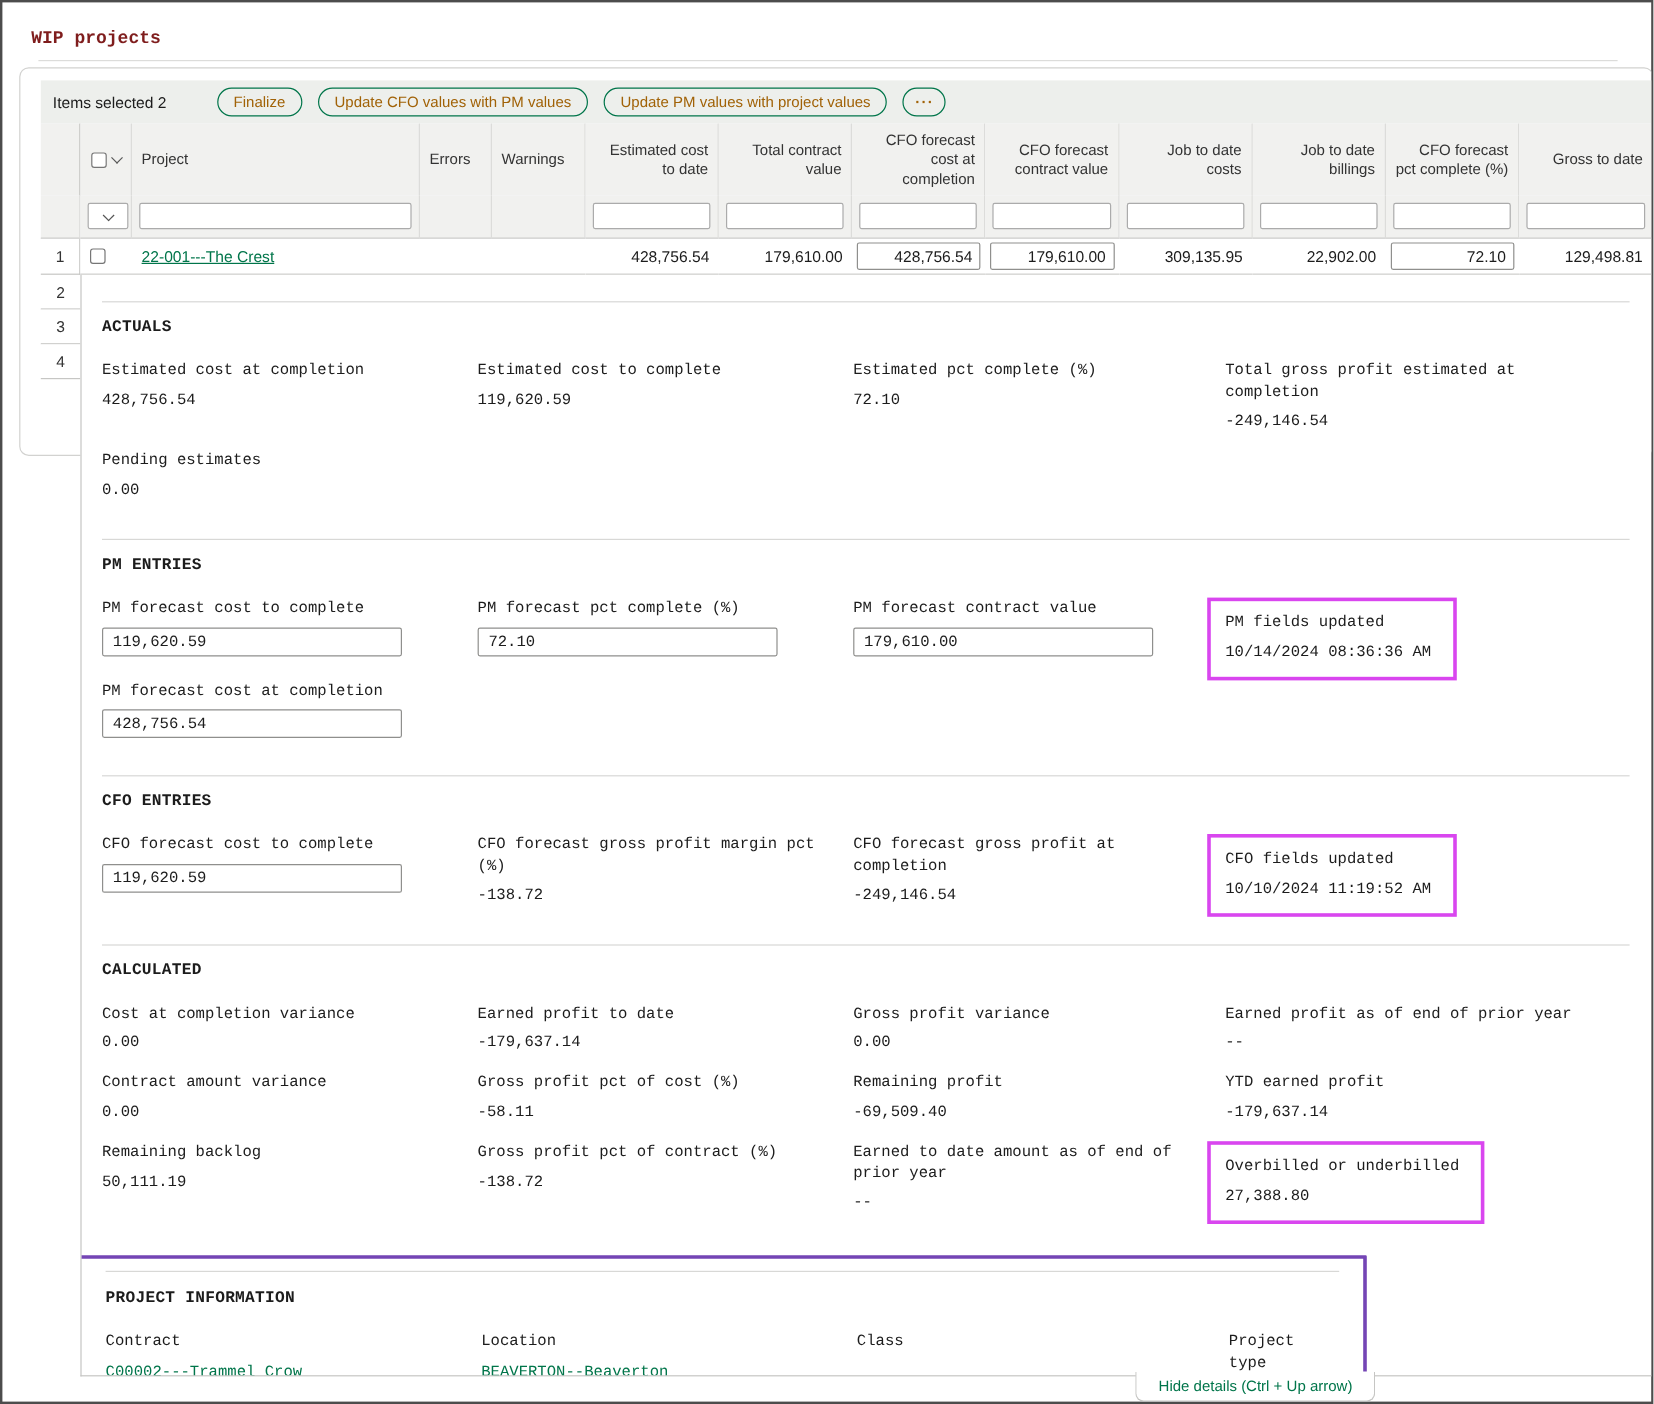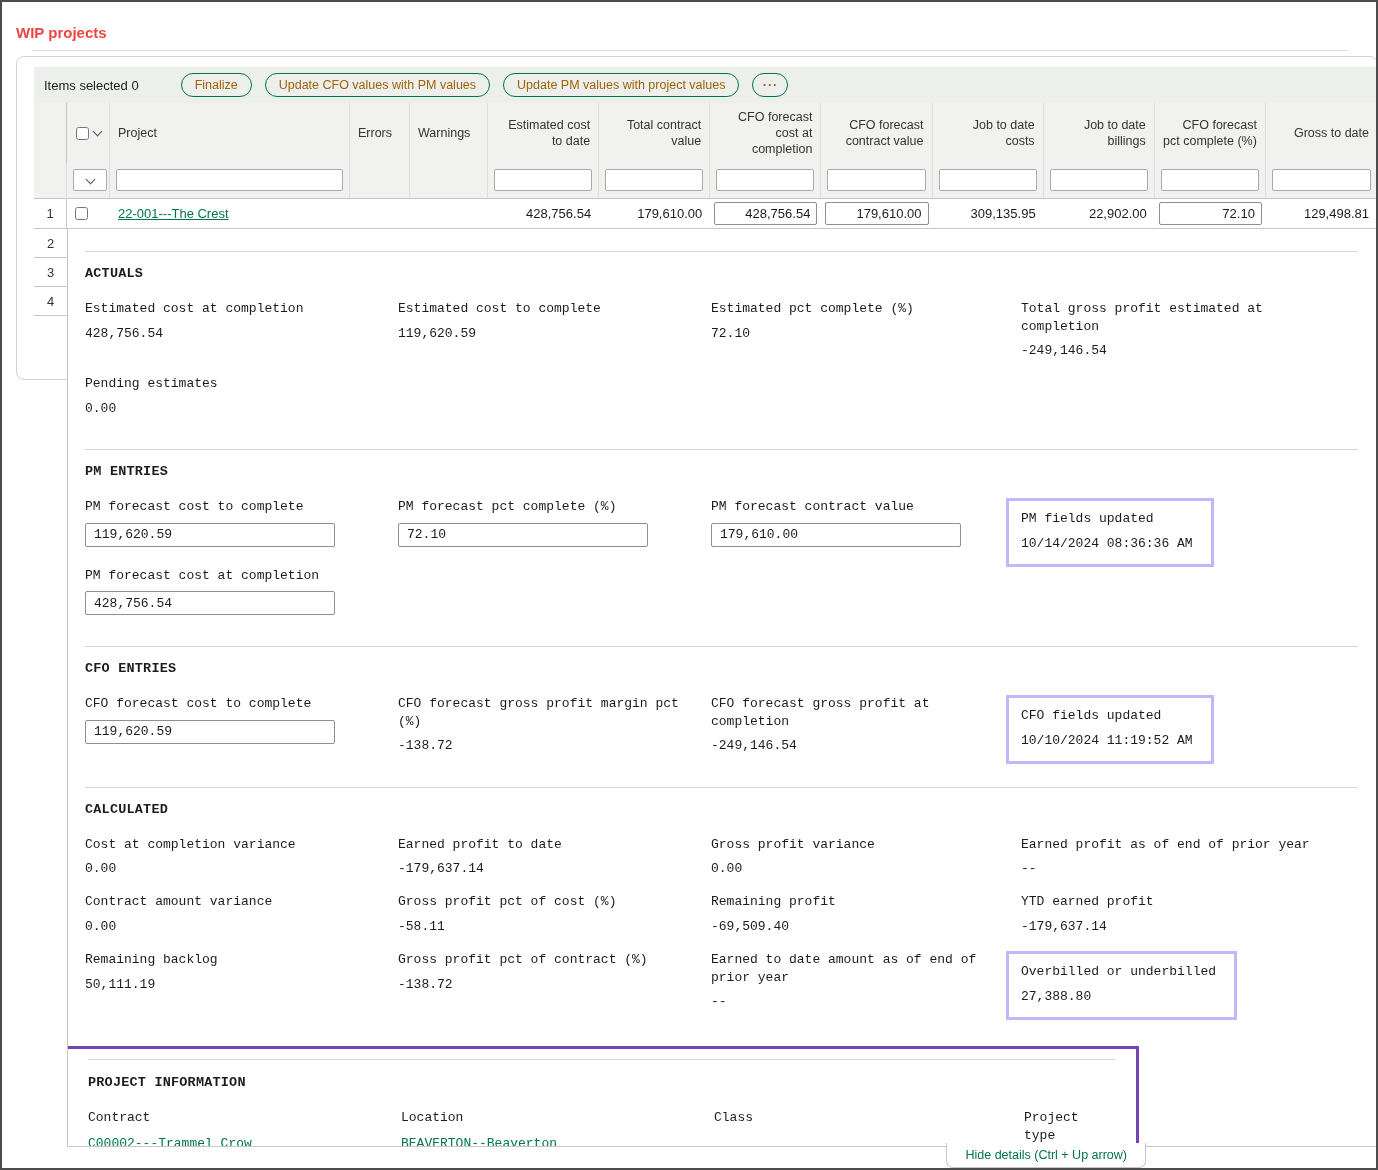--- a/index.html
+++ b/index.html
@@ -1,20 +1,20 @@
 <!DOCTYPE html>
 <html><head>
 <meta charset="utf-8">
 <style>
   * { margin:0; padding:0; box-sizing:border-box; }
   body { background:#fff; font-family:"Liberation Sans","DejaVu Sans",sans-serif; }
   .screen { position:relative; width:1378px; height:1170px; border:2px solid #4c4c4c;
             background:#fff; color:#1c1c1c; overflow:hidden; }
 
-  .page-title { position:absolute; left:14px; top:22px; font-size:15px; font-weight:700; color:#ef4444; }
+  .page-title { position:absolute; left:24px; top:22px; font-size:15px; font-weight:700; color:#7f1d1d;font-family:Liberation Mono, monospace; }
   .title-rule { position:absolute; left:30px; right:28px; top:48px; border-top:1px solid #dcdcda; }
 
   .card { position:absolute; left:14px; top:54px; width:1362px; height:324px;
           border:1px solid #d2d2d0; border-radius:8px; background:#fff; padding:10px 0 0 17px; }
 
   .toolbar { height:36px; background:#edefec; display:flex; align-items:center; padding-left:10px; }
   .items-selected { font-size:13px; color:#1c1c1c; margin-right:42px; }
   .pill-btn { border:1px solid #00754a; border-radius:13px; background:transparent; padding:4px 13px;
               font-family:Liberation Sans, sans-serif; font-size:12.5px; color:#a16207; margin-right:13px; cursor:pointer; white-space:nowrap; }
   .more-btn { width:36px; padding:4px 0; text-align:center; font-weight:700; letter-spacing:1px; }
@@ -56,21 +56,21 @@
   .section { border-top:1px solid #d8d8d6; padding-top:14px; padding-bottom:8px; margin-top:8px;font-family:Liberation Mono, monospace; }
   .section.first { margin-top:22px; }
   .sec-title { font-size:13.5px; font-weight:700; color:#1c1c1c; letter-spacing:.2px; margin-bottom:19px; }
   .fgrid { display:grid; grid-template-columns:313px 313px 310px 1fr; align-items:start; }
   .field { margin-bottom:15px; padding-right:20px; }
   .flabel { display:block; font-size:13px; color:#1c1c1c; margin-bottom:7px; line-height:1.35; }
   .fvalue { font-size:13px; color:#1c1c1c; min-height:15px; line-height:1.4; }
   .fin { width:250px; height:24px; border:1px solid #8f8f8d; border-radius:2px; padding:0 8px;
          font-size:13px; font-family:inherit; color:#1c1c1c; background:#fff; }
   .col1 { grid-column:1; }
-  .pbox { grid-column:4; justify-self:start; border:3px solid #c4b5fd; padding:9px 18px 11px 12px;
+  .pbox { grid-column:4; justify-self:start; border:3px solid #d946ef; padding:9px 18px 11px 12px;
           margin-left:-15px; min-width:188px; }
   .pbox .flabel { margin-bottom:7px; }
 
   .section.pinfo { border:3px solid #7445b5; border-radius:1px; margin-left:-28px; margin-top:12px;
                    width:1082px; padding:8px 20px 14px 28px; }
   .inner-sep { border-top:1px solid #d8d8d6; margin:2px 0 15px 0; }
 
   .glink { color:#00754a; text-decoration:underline; cursor:pointer; font-size:13px; }
 
   .hide-tab { position:absolute; right:230px; bottom:0; height:25px; border:1px solid #c6c6c4; border-top:none;
@@ -81,21 +81,21 @@
 <body>
 
 <div class="screen">
 
   <div class="page-title">WIP projects</div>
   <div class="title-rule"></div>
 
   <div class="card">
 
     <div class="toolbar">
-      <span class="items-selected">Items selected 0</span>
+      <span class="items-selected">Items selected 2</span>
       <button class="pill-btn">Finalize</button>
       <button class="pill-btn">Update CFO values with PM values</button>
       <button class="pill-btn">Update PM values with project values</button>
       <button class="pill-btn more-btn">···</button>
     </div>
 
     <div class="grid">
 
       <div class="hc rn-head"></div>
       <div class="hc cbrow">

